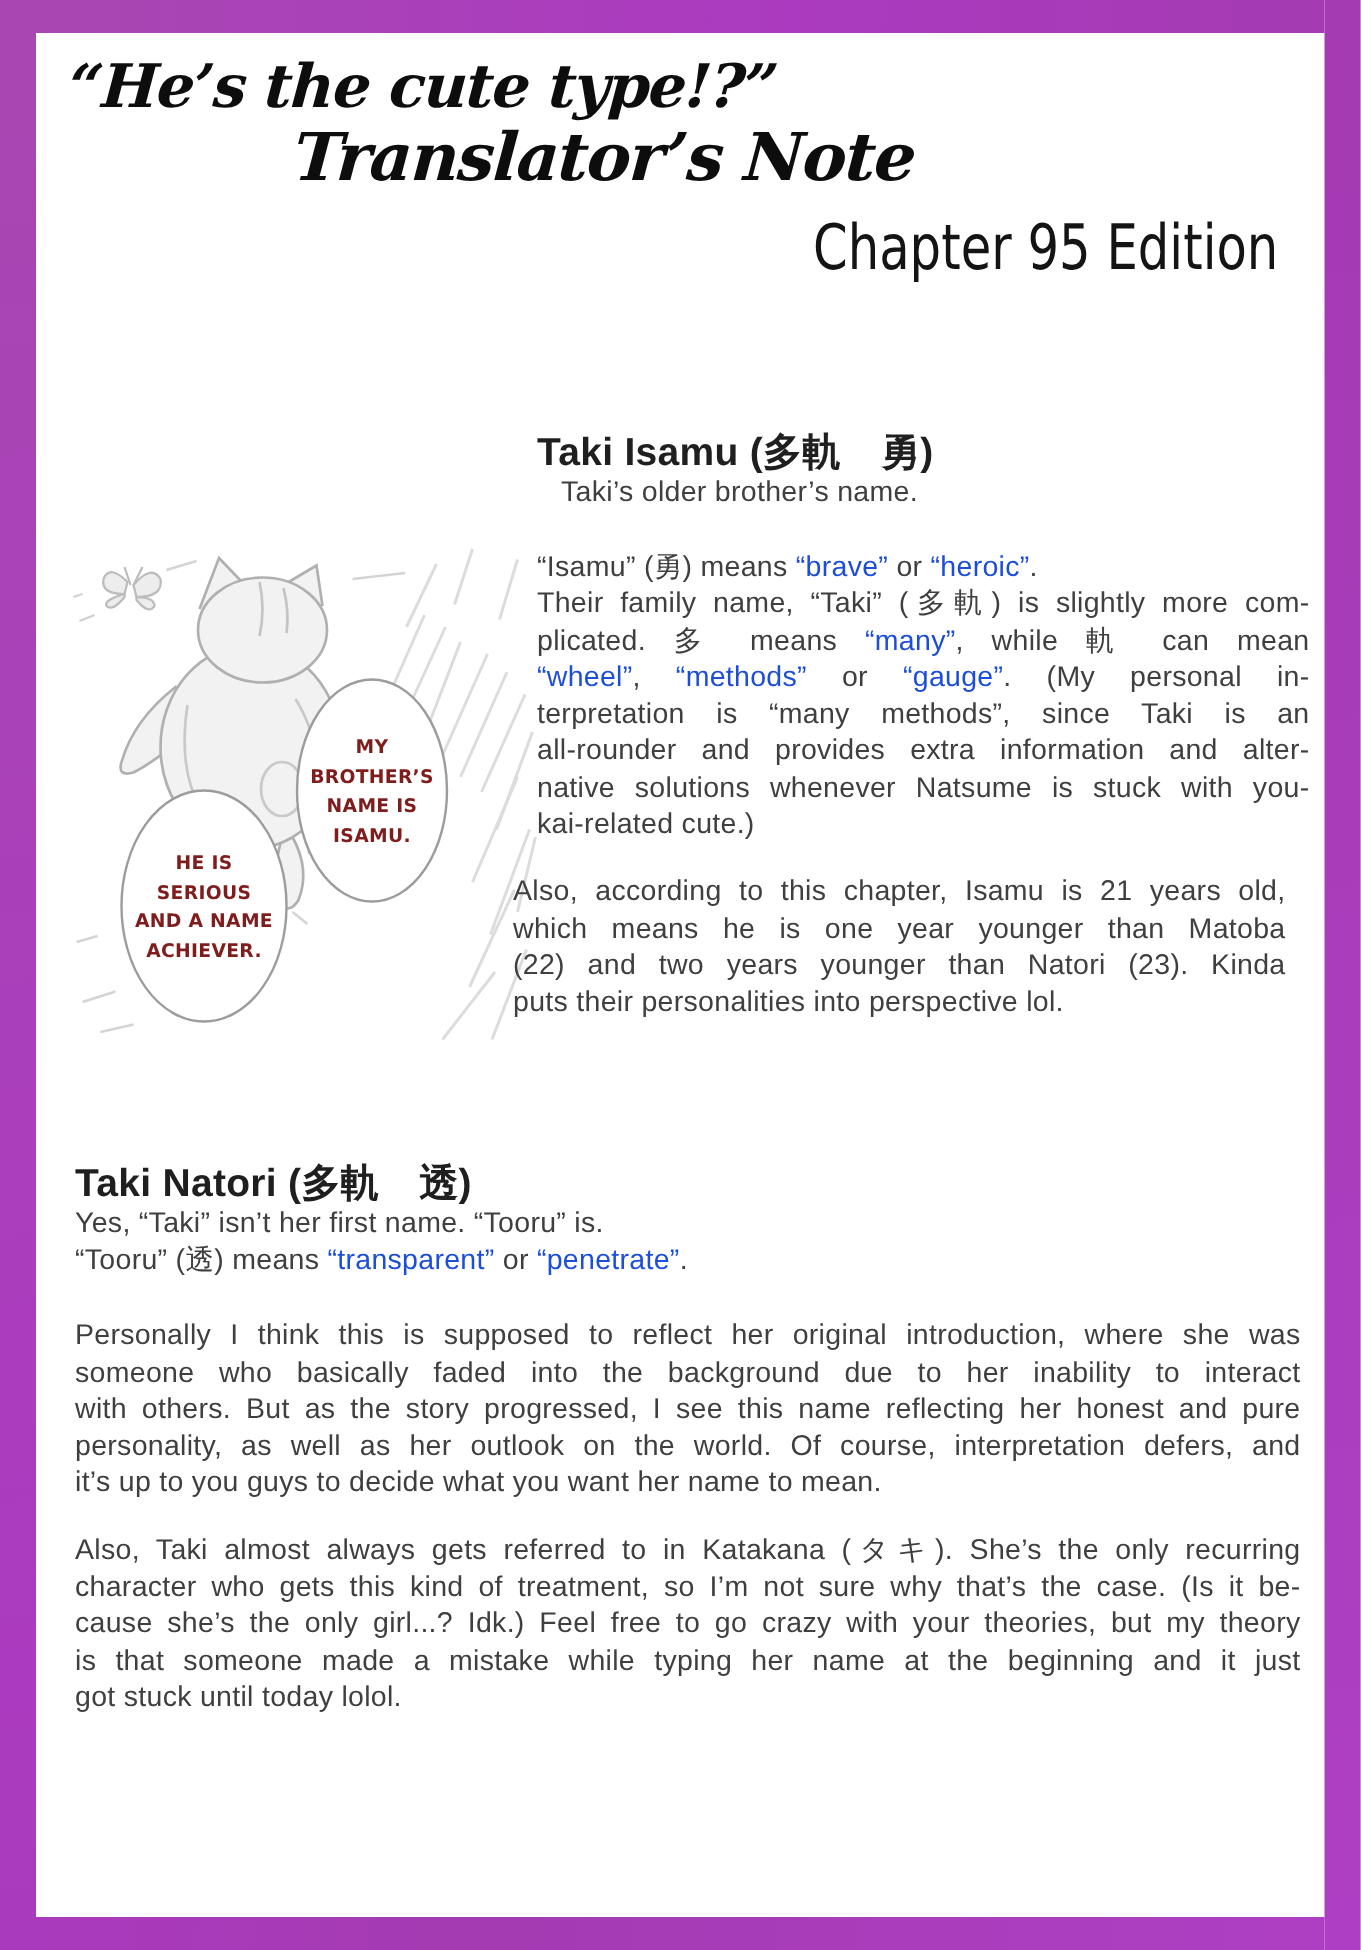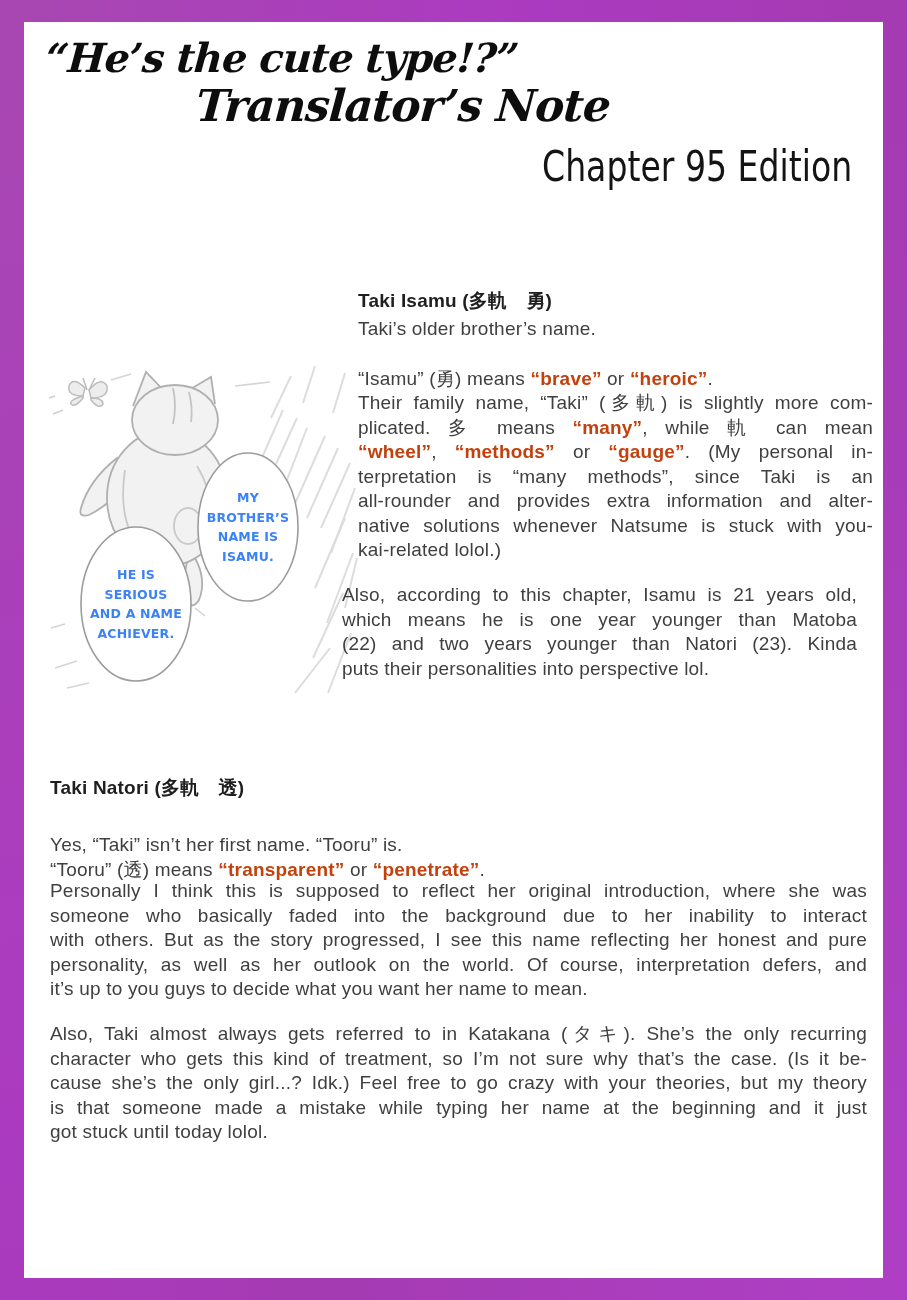--- a/index.html
+++ b/index.html
@@ -32,38 +32,38 @@
     left:518px; top:124px;
     font-family:"DejaVu Sans", sans-serif;
     font-size:36px; font-weight:400; color:#141414;
     white-space:nowrap;
     transform: scale(0.92,1.16); transform-origin:left top;
     letter-spacing:0px; line-height:1;
   }
 
   
   .body-text { font-size:19px; line-height:24.5px; color:#3f3f3f; letter-spacing:0.2px; }
-  .body-text b { font-weight:700; color:#c2410c; }
+  .body-text b { font-weight:400; color:#1d4ed8; }
   .h-section {
-    font-size:19px; font-weight:700; color:#1f1f1f; letter-spacing:0.2px;
+    font-size:26px; font-weight:700; color:#1f1f1f; letter-spacing:0.2px;
     white-space:nowrap; line-height:28px;
   }
   .justify .pline { text-align:justify; text-align-last:justify; }
   .justify .pline:last-child { text-align-last:left; }
   .col-right { width:515px; }
   .col-full  { width:817px; }
 
   
   .panel { left:21px; top:336px; width:313px; height:342px; }
   .panel svg { position:absolute; left:0; top:0; }
   .bubble-text {
     position:absolute;
     width:130px;
     font-family:"DejaVu Sans", sans-serif;
-    font-size:12.5px; font-weight:700; color:#3b82f6;
+    font-size:12.5px; font-weight:700; color:#7f1d1d;
     line-height:19.5px; text-align:center; letter-spacing:0.2px;
   }
   .bubble-text .pline { text-align:center; }
 </style>
 </head>
 <body>
 
 <div class="page">
 
   <div class="abs script-title title1">“He’s the cute type!?”</div>
@@ -137,42 +137,42 @@
       </div>
     <div class="bubble-text" style="left:26px; top:207px;">
         <div class="pline"><span>HE IS</span></div>
         <div class="pline"><span>SERIOUS</span></div>
         <div class="pline"><span>AND A NAME</span></div>
         <div class="pline"><span>ACHIEVER.</span></div>
       </div>
   </div>
 
   <div class="abs h-section" style="left:334px; top:265px;">Taki Isamu (多軌　勇)</div>
-  <div class="abs body-text" style="left:334px; top:295px;">Taki’s older brother’s name.</div>
+  <div class="abs body-text" style="left:350px; top:295px;">Taki’s older brother’s name.</div>
   <div class="abs body-text col-right" style="left:334px; top:345px;">
       <div class="pline"><span>“Isamu” (勇) means </span><b>“brave”</b><span> or </span><b>“heroic”</b><span>.</span></div>
     </div>
   <div class="abs body-text col-right justify" style="left:334px; top:369px;">
       <div class="pline"><span>Their family name, “Taki” (多軌) is slightly more com-</span></div>
       <div class="pline"><span>plicated. 多 means </span><b>“many”</b><span>, while 軌 can mean</span></div>
       <div class="pline"><b>“wheel”</b><span>, </span><b>“methods”</b><span> or </span><b>“gauge”</b><span>. (My personal in-</span></div>
       <div class="pline"><span>terpretation is “many methods”, since Taki is an</span></div>
       <div class="pline"><span>all-rounder and provides extra information and alter-</span></div>
       <div class="pline"><span>native solutions whenever Natsume is stuck with you-</span></div>
-      <div class="pline"><span>kai-related lolol.)</span></div>
+      <div class="pline"><span>kai-related cute.)</span></div>
     </div>
   <div class="abs body-text col-right justify" style="left:318px; top:561px;">
       <div class="pline"><span>Also, according to this chapter, Isamu is 21 years old,</span></div>
       <div class="pline"><span>which means he is one year younger than Matoba</span></div>
       <div class="pline"><span>(22) and two years younger than Natori (23). Kinda</span></div>
       <div class="pline"><span>puts their personalities into perspective lol.</span></div>
     </div>
 
   <div class="abs h-section" style="left:26px; top:752px;">Taki Natori (多軌　透)</div>
-  <div class="abs body-text col-full" style="left:26px; top:782px;margin-top:29px;">
+  <div class="abs body-text col-full" style="left:26px; top:782px;">
       <div class="pline"><span>Yes, “Taki” isn’t her first name. “Tooru” is.</span></div>
       <div class="pline"><span>“Tooru” (透) means </span><b>“transparent”</b><span> or </span><b>“penetrate”</b><span>.</span></div>
     </div>
   <div class="abs body-text col-full justify" style="left:26px; top:1000px;">
       <div class="pline"><span>Also, Taki almost always gets referred to in Katakana (タキ). She’s the only recurring</span></div>
       <div class="pline"><span>character who gets this kind of treatment, so I’m not sure why that’s the case. (Is it be-</span></div>
       <div class="pline"><span>cause she’s the only girl...? Idk.) Feel free to go crazy with your theories, but my theory</span></div>
       <div class="pline"><span>is that someone made a mistake while typing her name at the beginning and it just</span></div>
       <div class="pline"><span>got stuck until today lolol.</span></div>
     </div>

